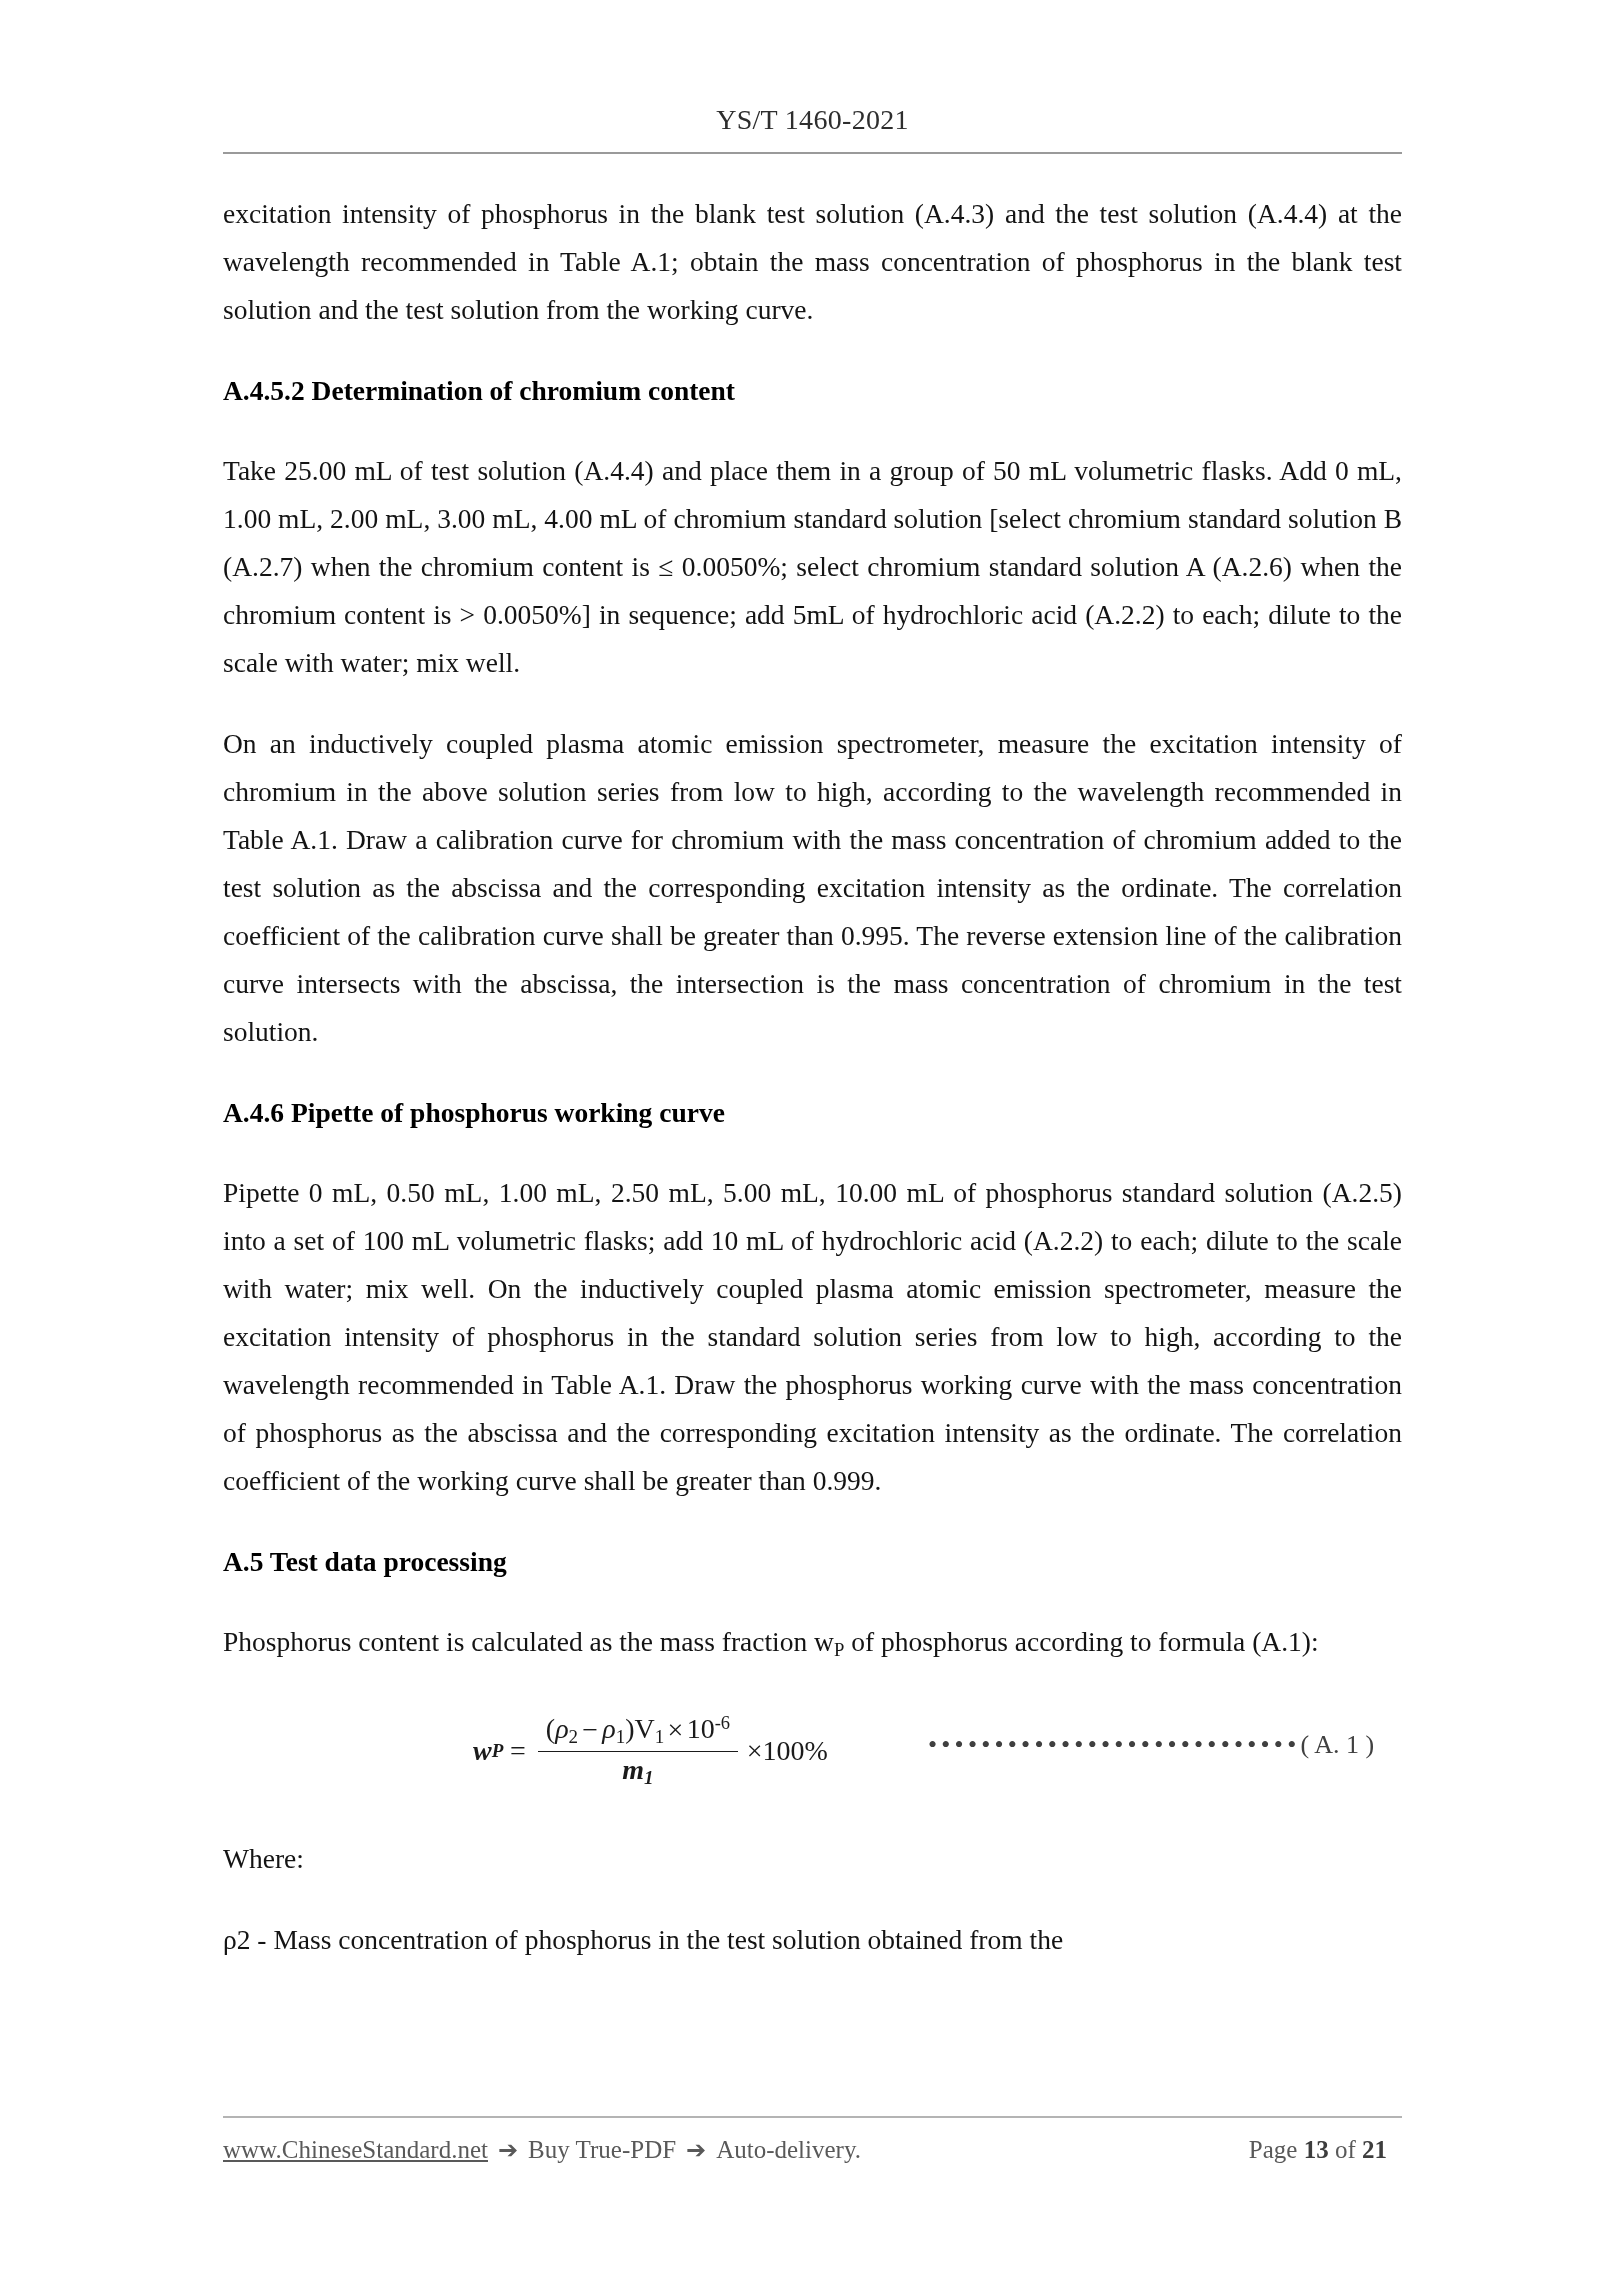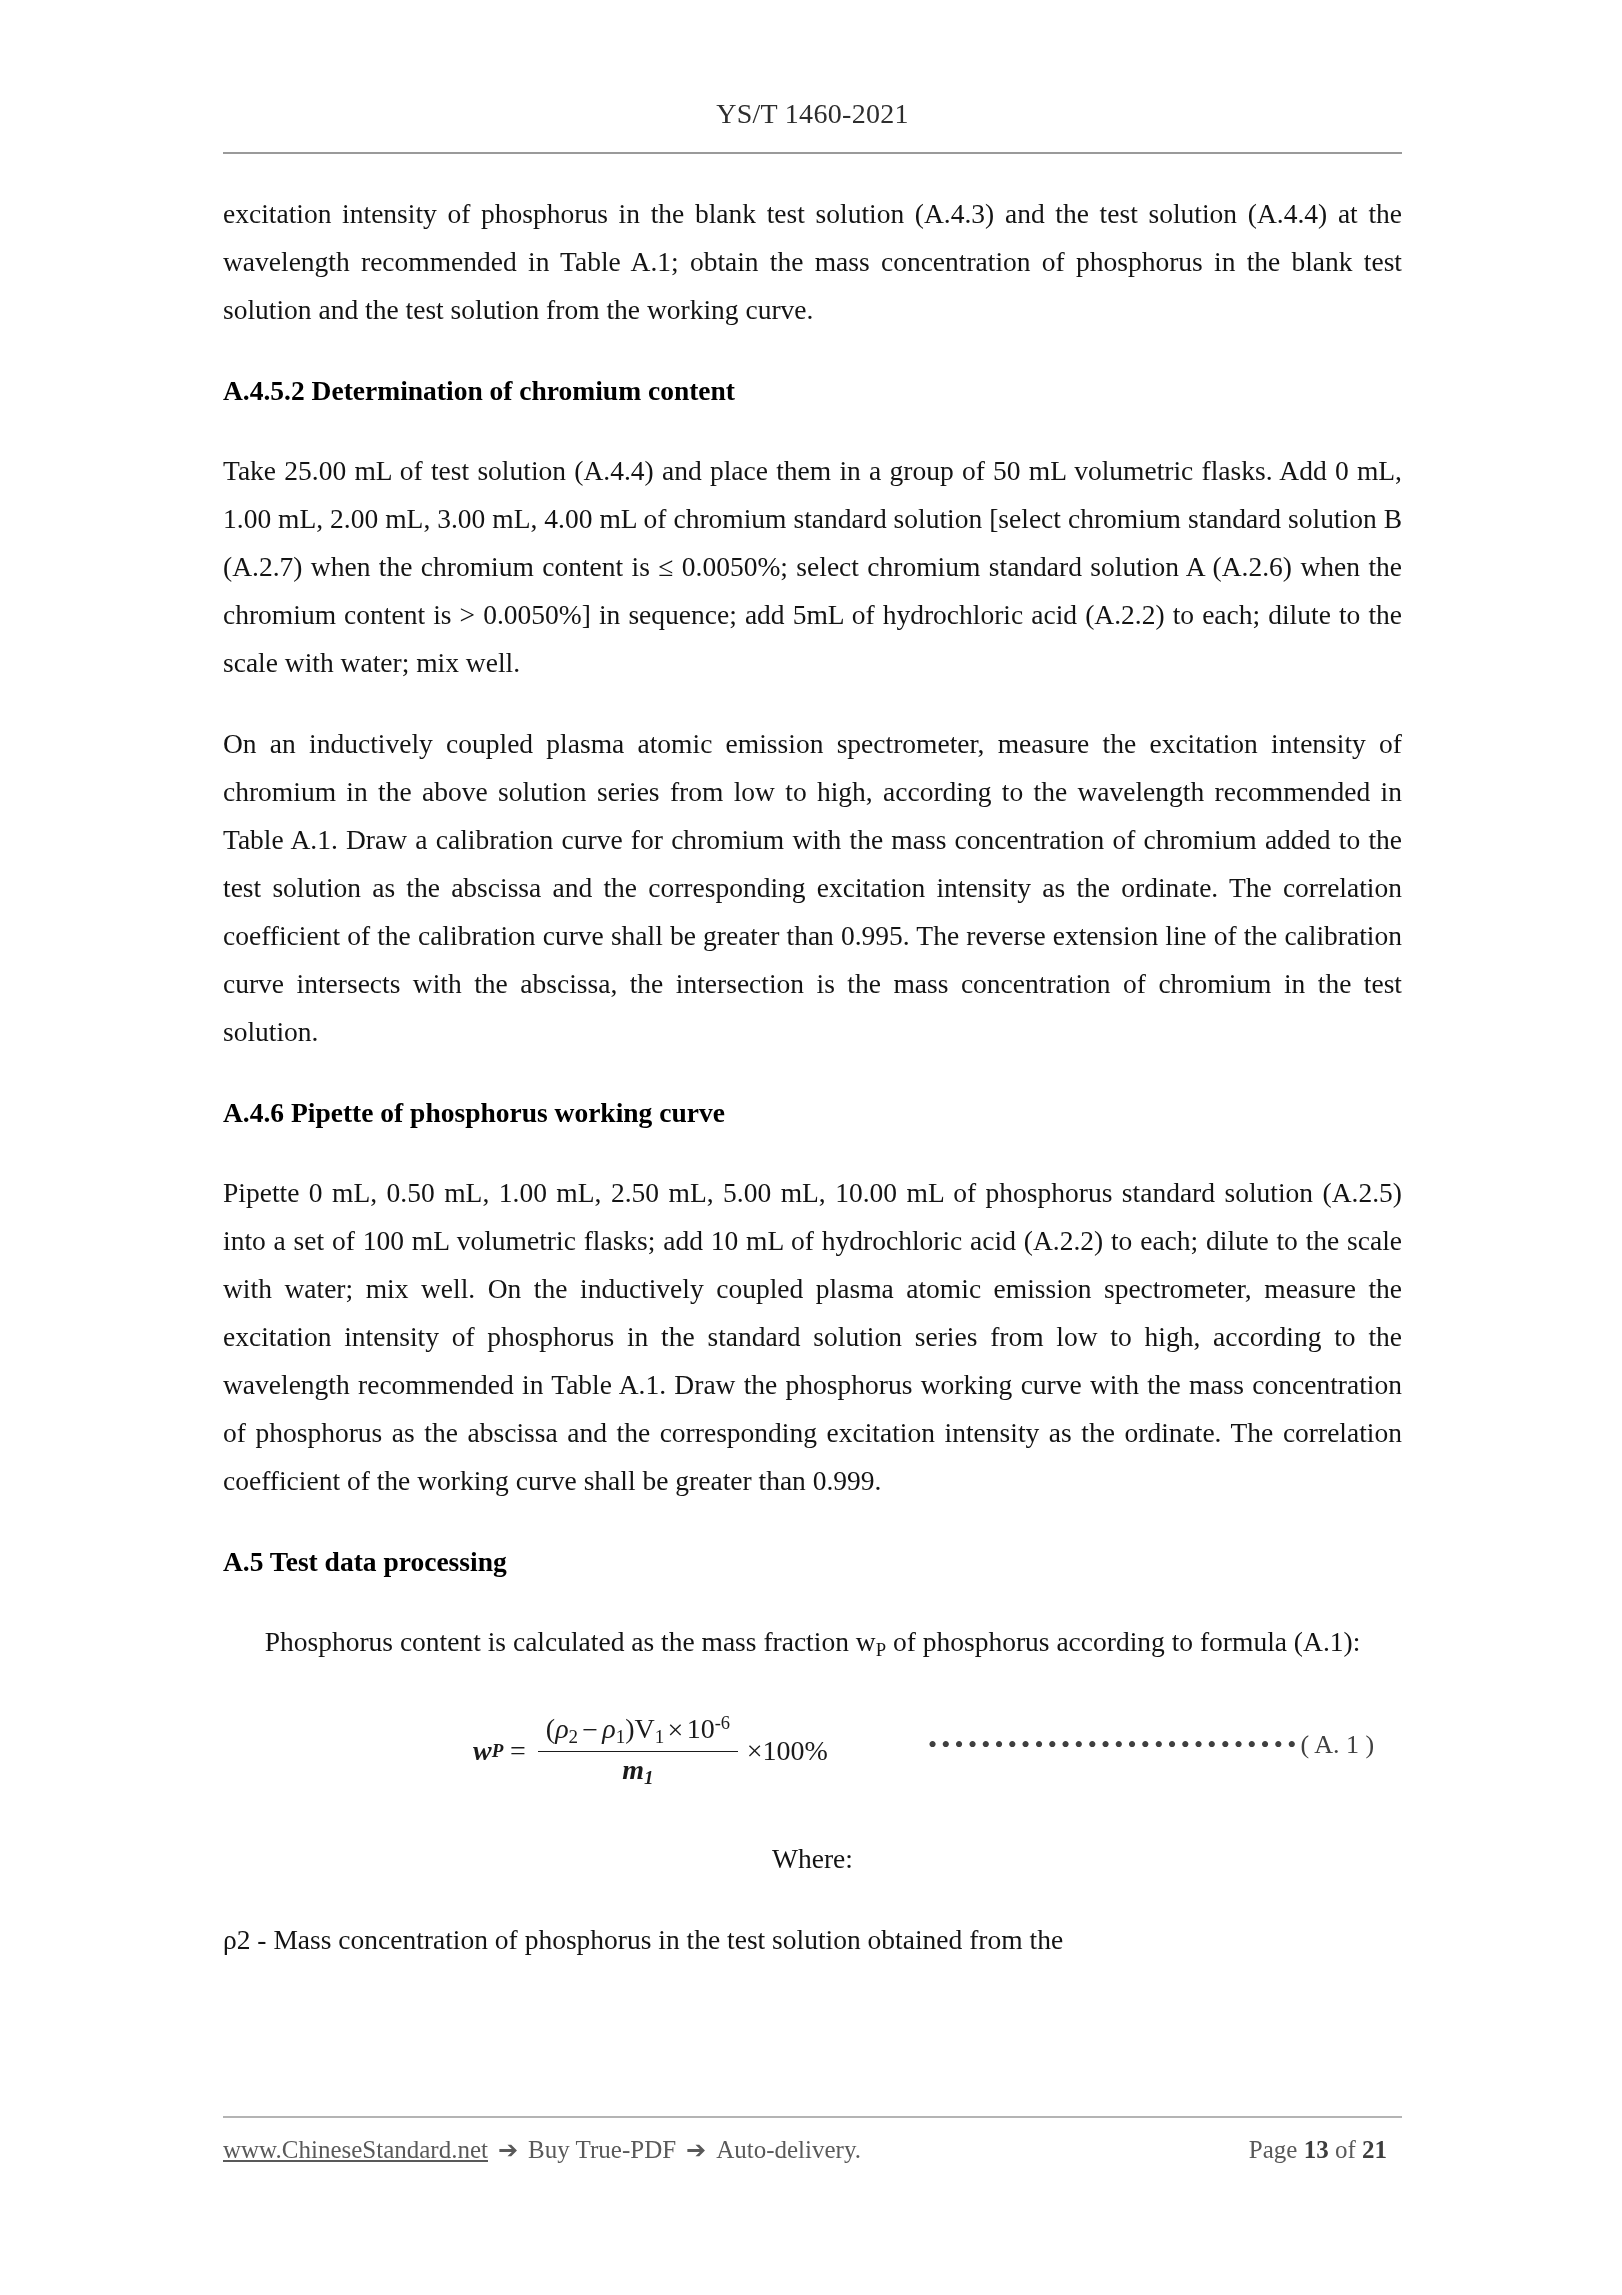--- a/index.html
+++ b/index.html
@@ -20,21 +20,21 @@
     width: 1623px;
     height: 2295px;
     box-sizing: border-box;
     background: #fff;
     overflow: hidden;
   }
 
   
   .header {
     position: absolute;
-    top: 98px;
+    top: 104px;
     left: 223px;
     width: 1179px;
     text-align: center;
   }
   .header-title {
     font-size: 28px;
     letter-spacing: 0.3px;
     color: #2e2e2e;
     font-family: "Liberation Serif", "DejaVu Serif", serif;
   }
@@ -56,21 +56,21 @@
   }
   p.para {
     margin: 0 0 33px 0;
     font-size: 27.5px;
     line-height: 48px;
     text-align: justify;
     text-justify: inter-word;
     color: #141414;
   }
   p.para.nojust {
-    text-align: center;
+    text-align: left;
   }
   h3.heading {
     margin: 0 0 33px 0;
     font-size: 27.5px;
     line-height: 47px;
     font-weight: bold;
     color: #000;
     text-align: left;
   }
 

